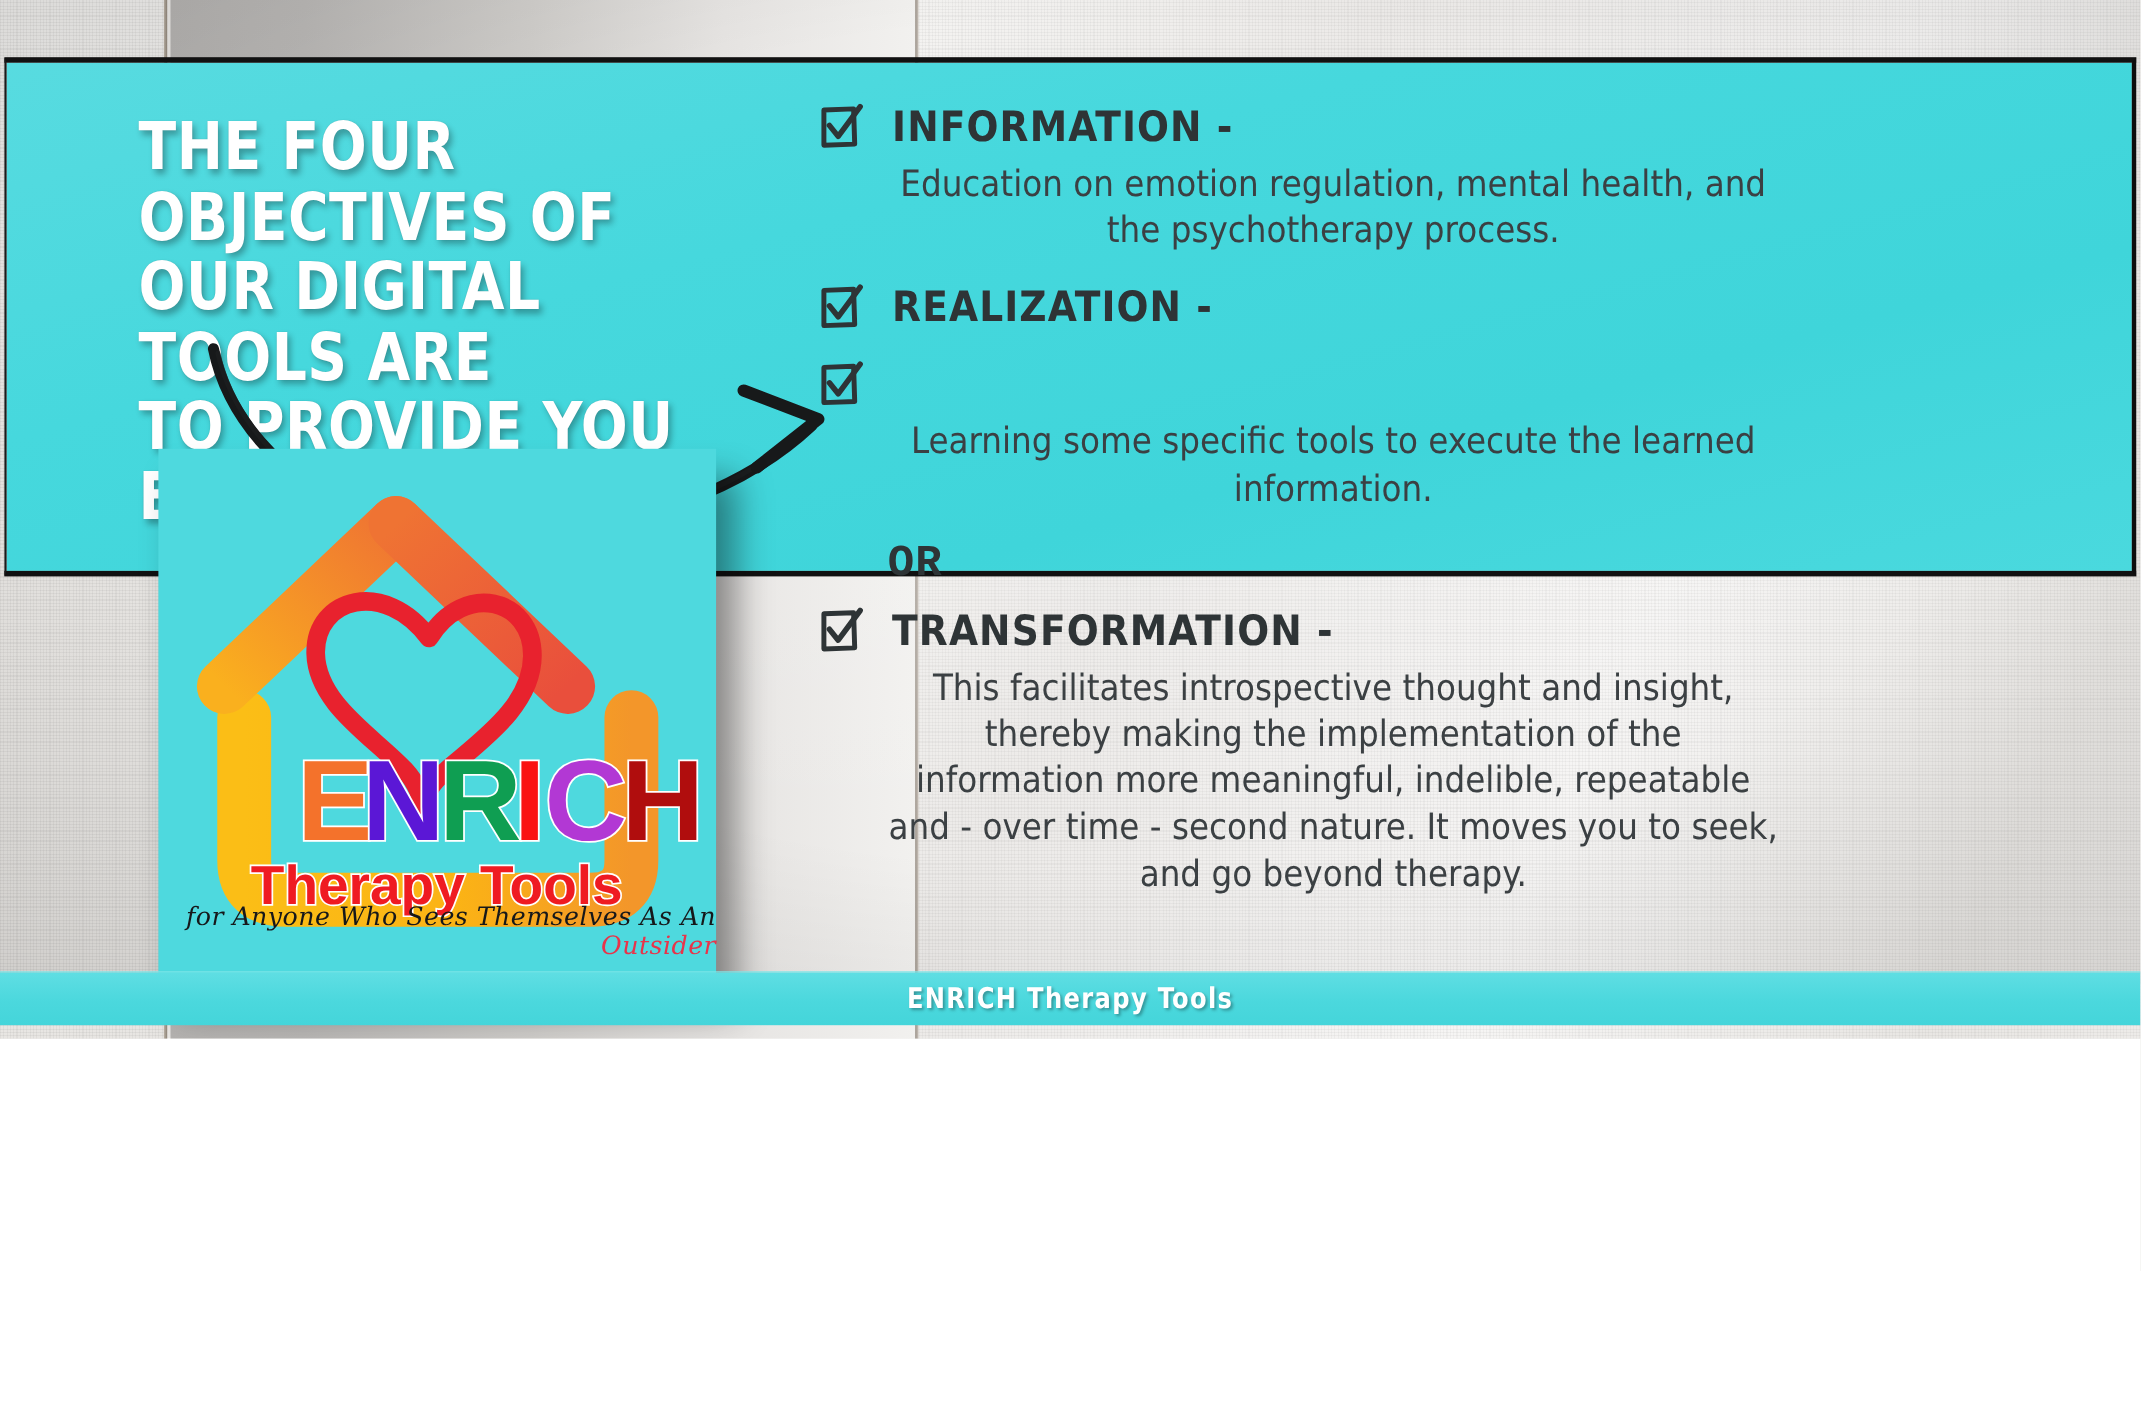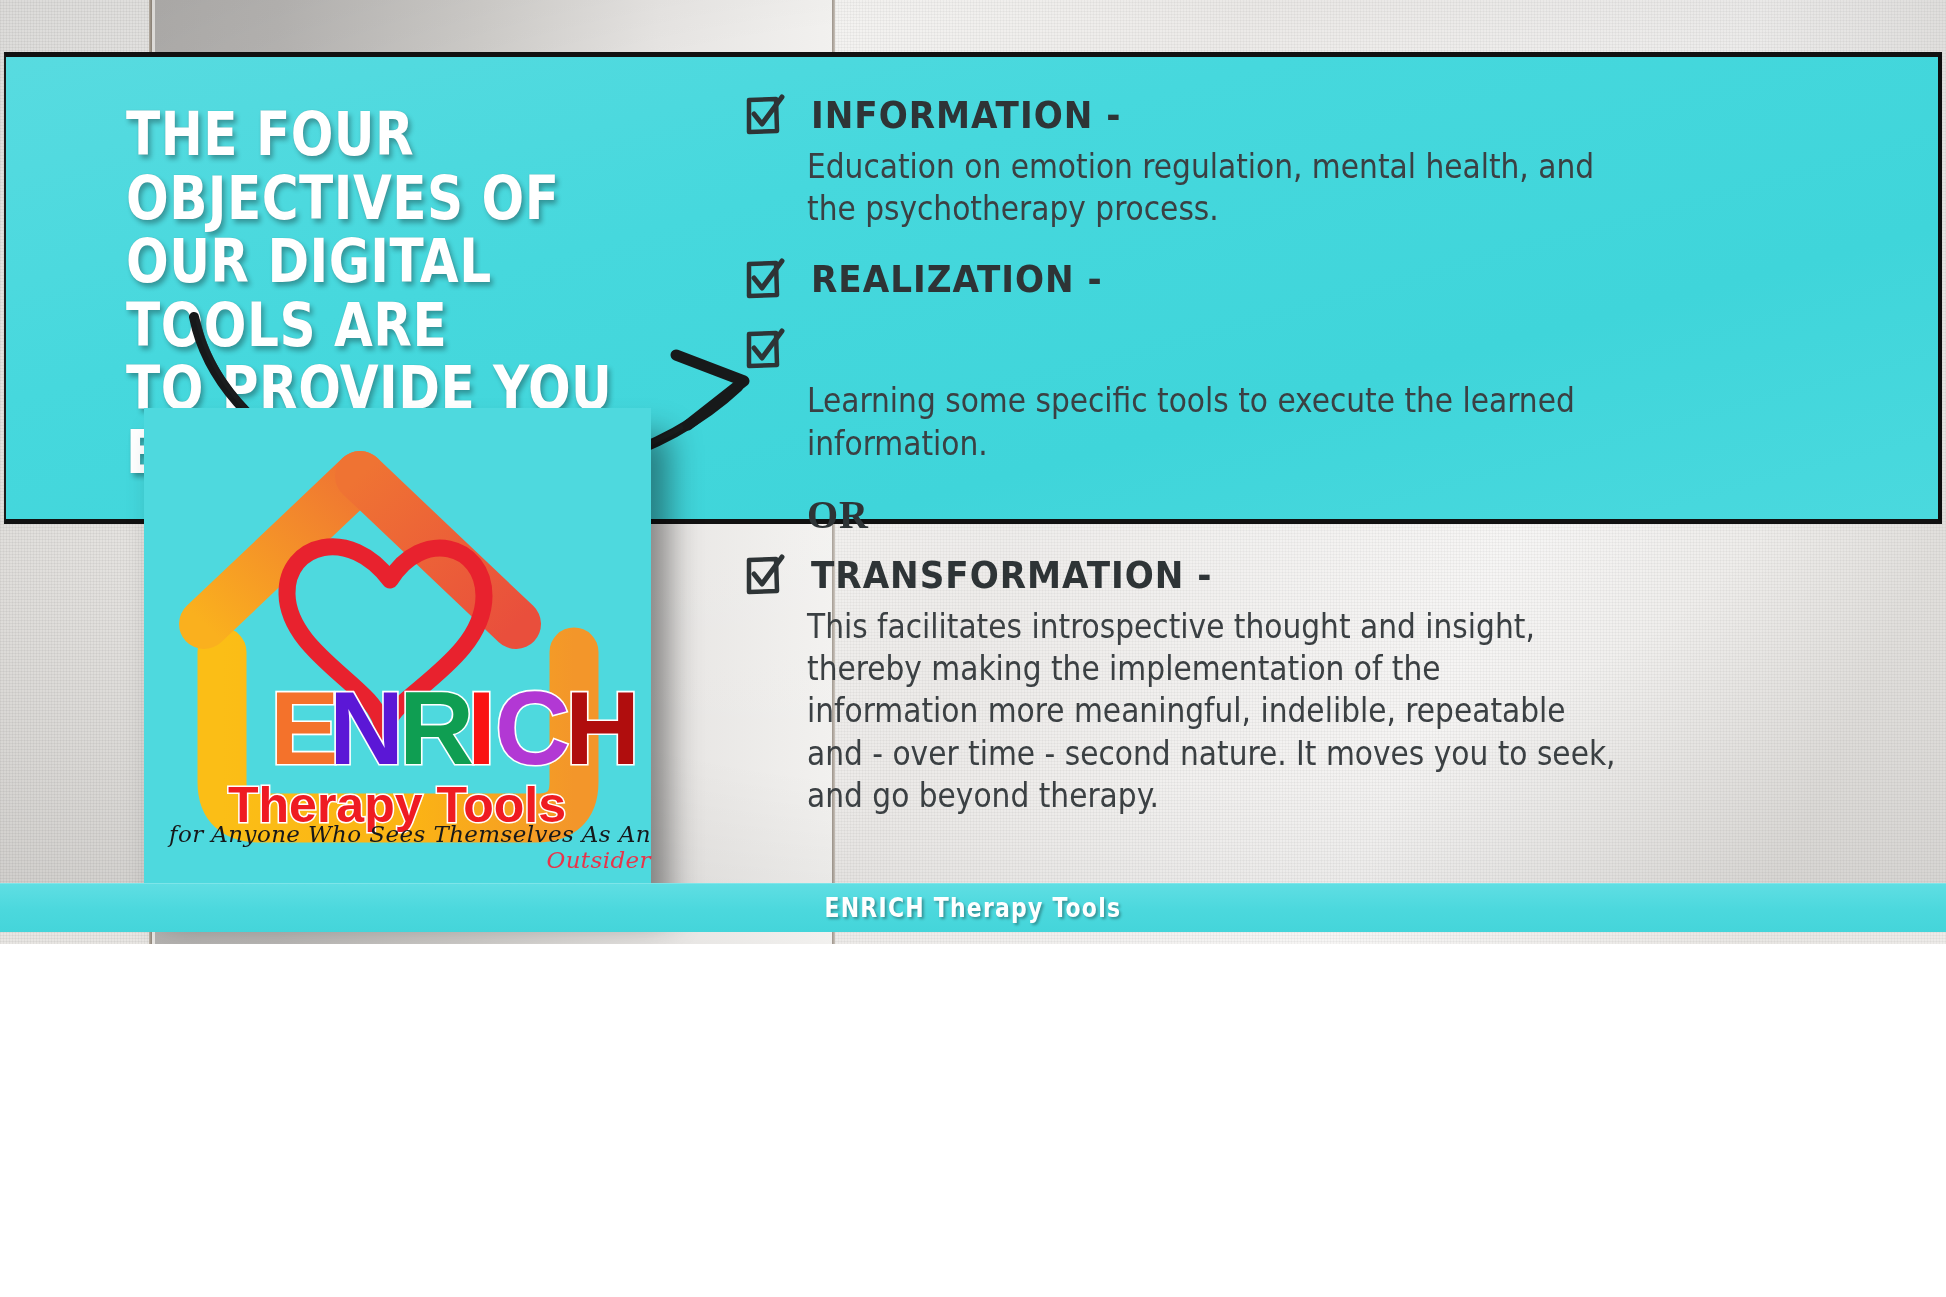--- a/index.html
+++ b/index.html
@@ -84,25 +84,25 @@
   .item-head{ display:flex; align-items:flex-start; gap:26px; }
   .cbox{ flex:0 0 auto; width:40px; height:42px; margin-top:2px; }
   .item-title{
     font-family:"Liberation Sans Narrow","DejaVu Sans Condensed","Liberation Sans",sans-serif;
     font-weight:700; font-size:38px; letter-spacing:1.0px; color:#2e3436;
     line-height:1.05; padding-top:4px;
   }
   .item-body{
     margin-left:62px; margin-top:10px; max-width:810px;
     font-family:"Liberation Sans Narrow","DejaVu Sans Condensed","Liberation Sans",sans-serif;
-    font-weight:400; font-size:33px; line-height:1.28; color:#3b4043;
+    font-weight:400; font-size:33px; line-height:1.28; color:#3b4043;text-align:center;
   }
   .or-word{
     margin:16px 0 14px 62px;
-    font-family:Liberation Serif, serif;
+    font-family:Liberation Mono, monospace;
     font-weight:700; font-size:40px; letter-spacing:1px; color:#2e3436;
   }
 
   
   .logo-card{
     position:absolute; left:144px; top:408px; width:507px; height:487px;
     background:#4ed9de;
     box-shadow:18px 26px 30px rgba(0,0,0,.42);
   }
   .logo-svg{ position:absolute; inset:0; width:100%; height:100%; }

